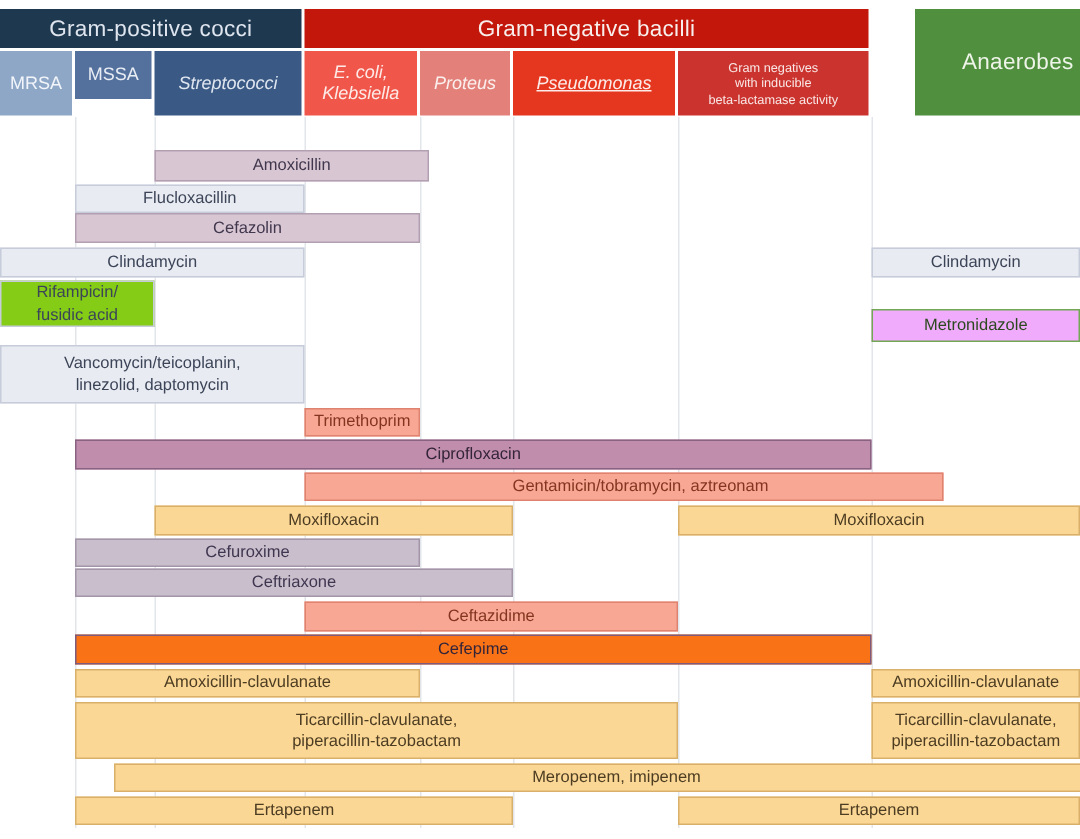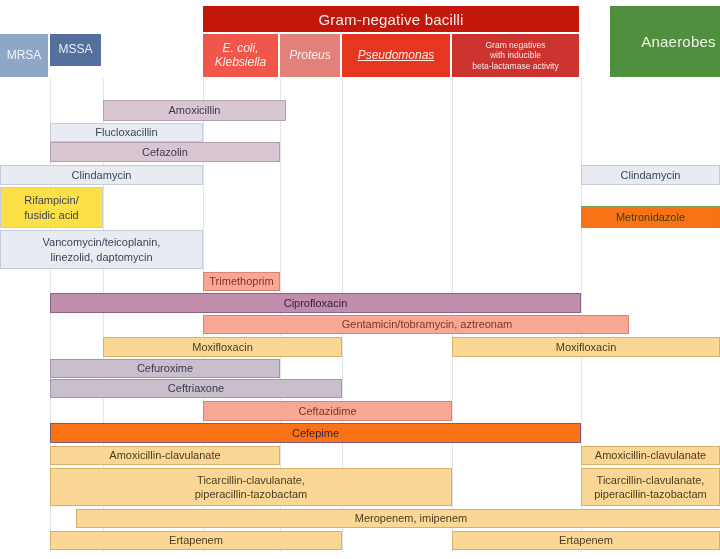--- a/index.html
+++ b/index.html
@@ -29,40 +29,42 @@
 <body>
 
 <div id="stage">
     <div class="gridline" style="left: 50px; top: 78px; height: 474px;"></div>
     <div class="gridline" style="left: 103px; top: 78px; height: 474px;"></div>
     <div class="gridline" style="left: 203px; top: 78px; height: 474px;"></div>
     <div class="gridline" style="left: 280px; top: 78px; height: 474px;"></div>
     <div class="gridline" style="left: 342px; top: 78px; height: 474px;"></div>
     <div class="gridline" style="left: 452px; top: 78px; height: 474px;"></div>
     <div class="gridline" style="left: 581px; top: 78px; height: 474px;"></div>
+    <div class="hgroup" style="left: 0px; top: 6px; width: 201px; height: 26px; background: rgb(30, 56, 80); color: rgb(223, 229, 238);">Gram-positive cocci</div>
     <div class="hgroup" style="left: 203px; top: 6px; width: 376px; height: 26px; background: rgb(194, 23, 10); color: rgb(248, 238, 236);">Gram-negative bacilli</div>
     <div class="hgroup" style="left: 581px; top: 6px; width: 137px; height: 71px; background: rgb(79, 143, 62); color: rgb(238, 244, 232); margin-left: 29px;">Anaerobes</div>
     <div class="hcol" style="left: 0px; top: 34px; width: 48px; height: 43px; background: rgb(142, 167, 199); color: rgb(242, 245, 250); text-align: right;">MRSA</div>
     <div class="hcol" style="left: 50px; top: 34px; width: 51px; height: 32px; background: rgb(84, 113, 158); color: rgb(233, 237, 244);">MSSA</div>
+    <div class="hcol italic" style="left: 103px; top: 34px; width: 98px; height: 43px; background: rgb(58, 90, 133); color: rgb(223, 230, 240);">Streptococci</div>
     <div class="hcol italic" style="left: 203px; top: 34px; width: 75px; height: 43px; background: rgb(241, 86, 74); color: rgb(253, 234, 231);">E. coli,
 Klebsiella</div>
     <div class="hcol italic" style="left: 280px; top: 34px; width: 60px; height: 43px; background: rgb(226, 128, 121); color: rgb(251, 239, 238);">Proteus</div>
     <div class="hcol italic" style="left: 342px; top: 34px; width: 108px; height: 43px; background: rgb(229, 55, 31); color: rgb(252, 235, 232); text-decoration: underline;">Pseudomonas</div>
     <div class="hcol small" style="left: 452px; top: 34px; width: 127px; height: 43px; background: rgb(203, 51, 46); color: rgb(249, 232, 230);">Gram negatives
 with inducible
 beta-lactamase activity</div>
     <div class="bar" style="left: 103px; top: 80px; width: 100px; height: 20px; background: rgb(233, 235, 242); border-color: rgb(198, 204, 218); color: rgb(60, 69, 88); margin-top: 44px;">Penicillin</div>
     <div class="bar" style="left: 103px; top: 100px; width: 183px; height: 21px; background: rgb(216, 198, 211); border-color: rgb(179, 159, 178); color: rgb(65, 56, 78);">Amoxicillin</div>
     <div class="bar" style="left: 50px; top: 123px; width: 153px; height: 19px; background: rgb(233, 235, 242); border-color: rgb(198, 204, 218); color: rgb(60, 69, 88);">Flucloxacillin</div>
     <div class="bar" style="left: 50px; top: 142px; width: 230px; height: 20px; background: rgb(216, 198, 211); border-color: rgb(179, 159, 178); color: rgb(65, 56, 78);">Cefazolin</div>
     <div class="bar" style="left: 0px; top: 165px; width: 203px; height: 20px; background: rgb(233, 235, 242); border-color: rgb(198, 204, 218); color: rgb(60, 69, 88);">Clindamycin</div>
     <div class="bar" style="left: 581px; top: 165px; width: 139px; height: 20px; background: rgb(233, 235, 242); border-color: rgb(198, 204, 218); color: rgb(60, 69, 88);">Clindamycin</div>
-    <div class="bar" style="left: 0px; top: 187px; width: 103px; height: 41px; background: #fde047; border-color: rgb(198, 204, 218); color: rgb(60, 69, 88);">Rifampicin/
+    <div class="bar" style="left: 0px; top: 187px; width: 103px; height: 31px; background: #84cc16; border-color: rgb(198, 204, 218); color: rgb(60, 69, 88);">Rifampicin/
 fusidic acid</div>
-    <div class="bar" style="left: 581px; top: 206px; width: 139px; height: 22px; background: #f97316; border-color: rgb(114, 168, 84); color: rgb(44, 72, 31);">Metronidazole</div>
+    <div class="bar" style="left: 581px; top: 206px; width: 139px; height: 22px; background: #f0abfc; border-color: rgb(114, 168, 84); color: rgb(44, 72, 31);">Metronidazole</div>
     <div class="bar" style="left: 0px; top: 230px; width: 203px; height: 39px; background: rgb(233, 235, 242); border-color: rgb(198, 204, 218); color: rgb(60, 69, 88);">Vancomycin/teicoplanin,
 linezolid, daptomycin</div>
     <div class="bar" style="left: 203px; top: 272px; width: 77px; height: 19px; background: rgb(248, 167, 149); border-color: rgb(223, 130, 112); color: rgb(131, 53, 31);">Trimethoprim</div>
     <div class="bar" style="left: 50px; top: 293px; width: 531px; height: 20px; background: rgb(193, 141, 172); border-color: rgb(138, 99, 131); color: rgb(52, 36, 58);">Ciprofloxacin</div>
     <div class="bar" style="left: 203px; top: 315px; width: 426px; height: 19px; background: rgb(248, 167, 149); border-color: rgb(223, 130, 112); color: rgb(131, 53, 31); padding-left: 22px;">Gentamicin/tobramycin, aztreonam</div>
     <div class="bar" style="left: 103px; top: 337px; width: 239px; height: 20px; background: rgb(251, 215, 149); border-color: rgb(216, 176, 106); color: rgb(76, 60, 34);">Moxifloxacin</div>
     <div class="bar" style="left: 452px; top: 337px; width: 268px; height: 20px; background: rgb(251, 215, 149); border-color: rgb(216, 176, 106); color: rgb(76, 60, 34);">Moxifloxacin</div>
     <div class="bar" style="left: 50px; top: 359px; width: 230px; height: 19px; background: rgb(201, 190, 203); border-color: rgb(163, 150, 168); color: rgb(63, 54, 80);">Cefuroxime</div>
     <div class="bar" style="left: 50px; top: 379px; width: 292px; height: 19px; background: rgb(201, 190, 203); border-color: rgb(163, 150, 168); color: rgb(63, 54, 80);">Ceftriaxone</div>
     <div class="bar" style="left: 203px; top: 401px; width: 249px; height: 20px; background: rgb(248, 167, 149); border-color: rgb(223, 130, 112); color: rgb(131, 53, 31);">Ceftazidime</div>

